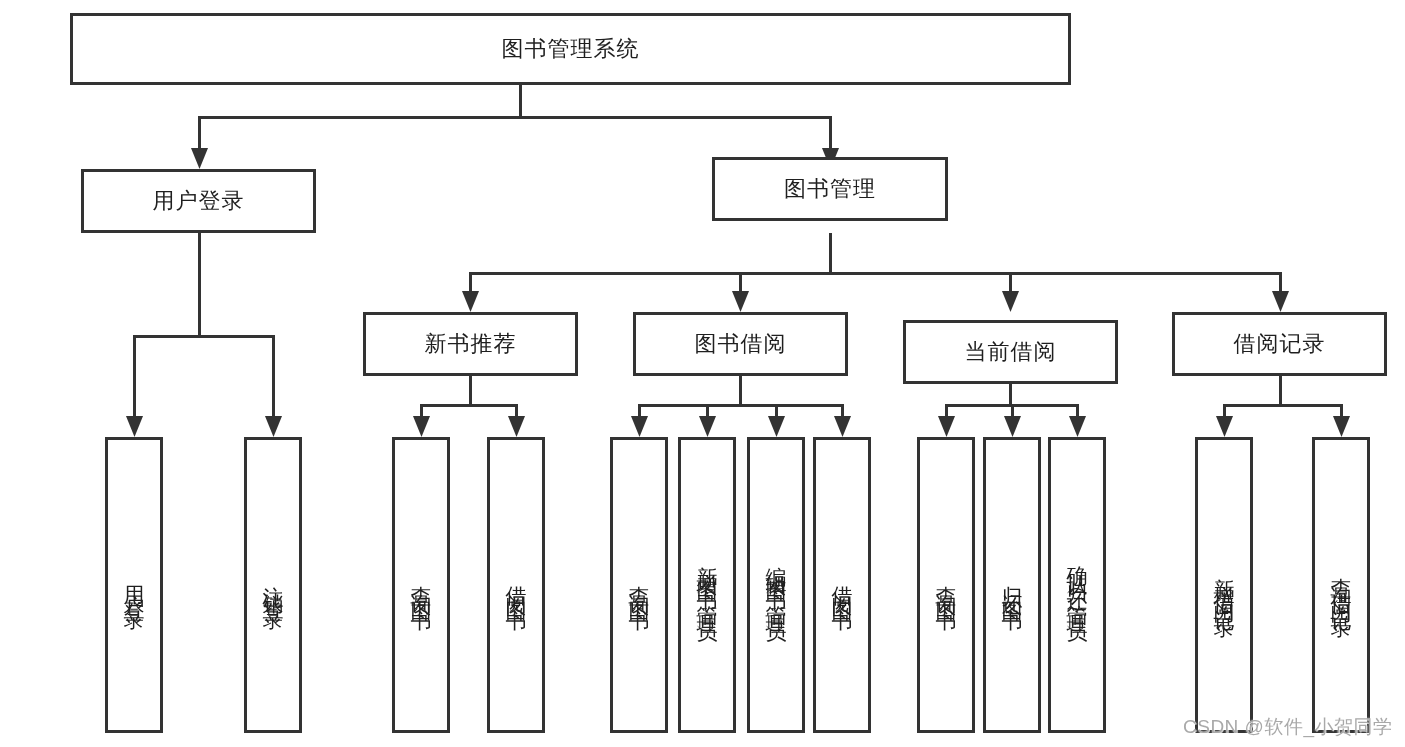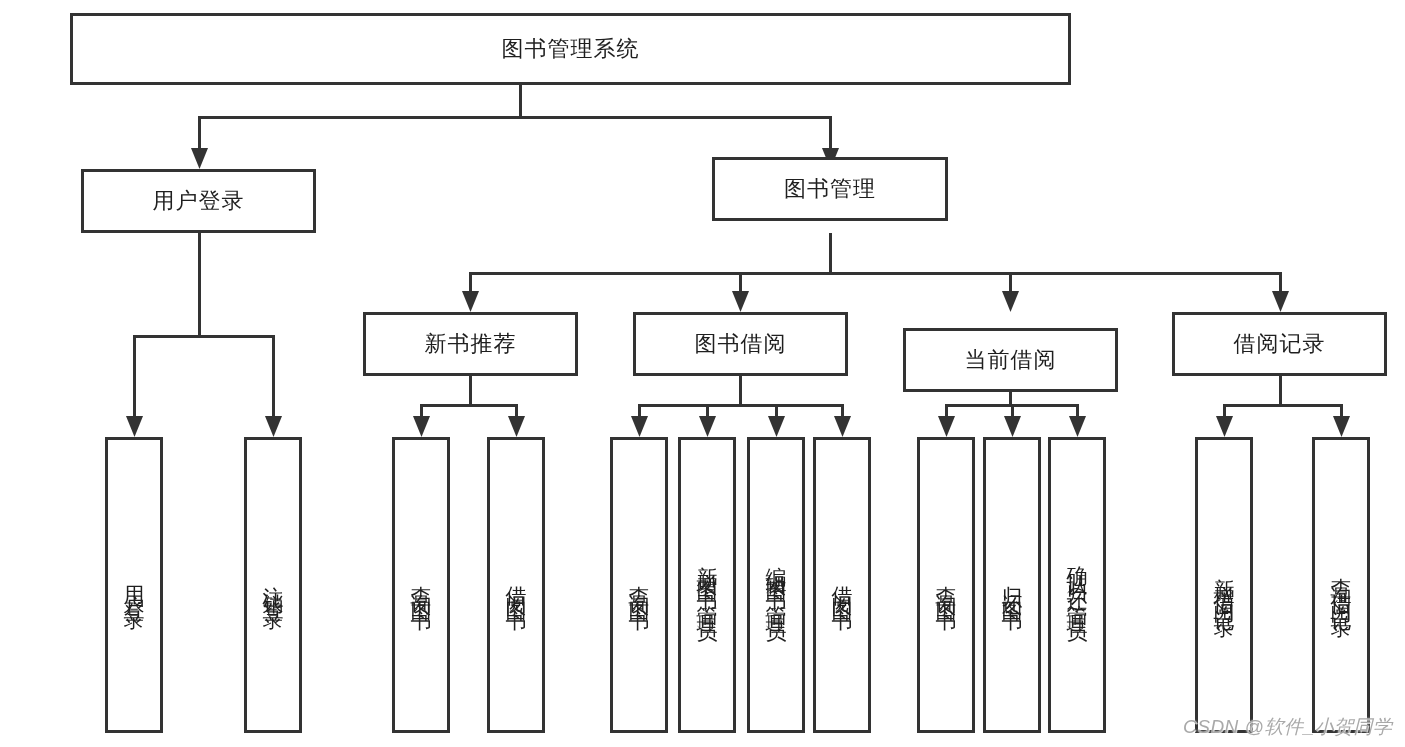--- a/index.html
+++ b/index.html
@@ -17,21 +17,20 @@
   .leaf{
     writing-mode:vertical-rl;text-orientation:mixed;
     font-size:21px;letter-spacing:8px;line-height:1.05;
     display:flex;align-items:center;justify-content:center;
   }
   .watermark{
     position:absolute;left:1183px;top:714px;z-index:4;
     font-size:19px;letter-spacing:0.5px;color:#a9a9a9;
     text-shadow:0 0 2px rgba(255,255,255,0.9), 1px 1px 0 rgba(255,255,255,0.7);
     white-space:nowrap;
-    font-style:italic;
   }
 </style>
 </head>
 <body>
 
 <div class="canvas">
 
   <svg id="wires" class="wires" viewBox="0 0 1405 747" xmlns="http://www.w3.org/2000/svg">
     <path fill="none" stroke="#333333" stroke-width="3" d="
       M520.5 69 L520.5 117
@@ -95,21 +94,21 @@
       <polygon points="1333,416 1350,416 1341.5,437" fill="#333333"></polygon>
     </svg>
 
   <div class="box root">图书管理系统</div>
 
   <div class="box" style="left:81px;top:169px;width:235px;height:64px">用户登录</div>
   <div class="box" style="left:712px;top:157px;width:236px;height:64px">图书管理</div>
 
   <div class="box" style="left:633px;top:312px;width:215px;height:64px">图书借阅</div>
   <div class="box" style="left:363px;top:312px;width:215px;height:64px">新书推荐</div>
-  <div class="box" style="left:903px;top:328px;width:215px;height:64px">当前借阅</div>
+  <div class="box" style="left:903px;top:320px;width:215px;height:64px">当前借阅</div>
   <div class="box" style="left:1172px;top:312px;width:215px;height:64px">借阅记录</div>
 
   <div class="box leaf" style="left:105px;top:437px;width:58px;height:296px">用户登录</div>
   <div class="box leaf" style="left:244px;top:437px;width:58px;height:296px">注销登录</div>
 
   <div class="box leaf" style="left:392px;top:437px;width:58px;height:296px">查询图书</div>
   <div class="box leaf" style="left:487px;top:437px;width:58px;height:296px">借阅图书</div>
 
   <div class="box leaf" style="left:610px;top:437px;width:58px;height:296px">查询图书</div>
   <div class="box leaf" style="left:678px;top:437px;width:58px;height:296px">新增图书（管理员）</div>

